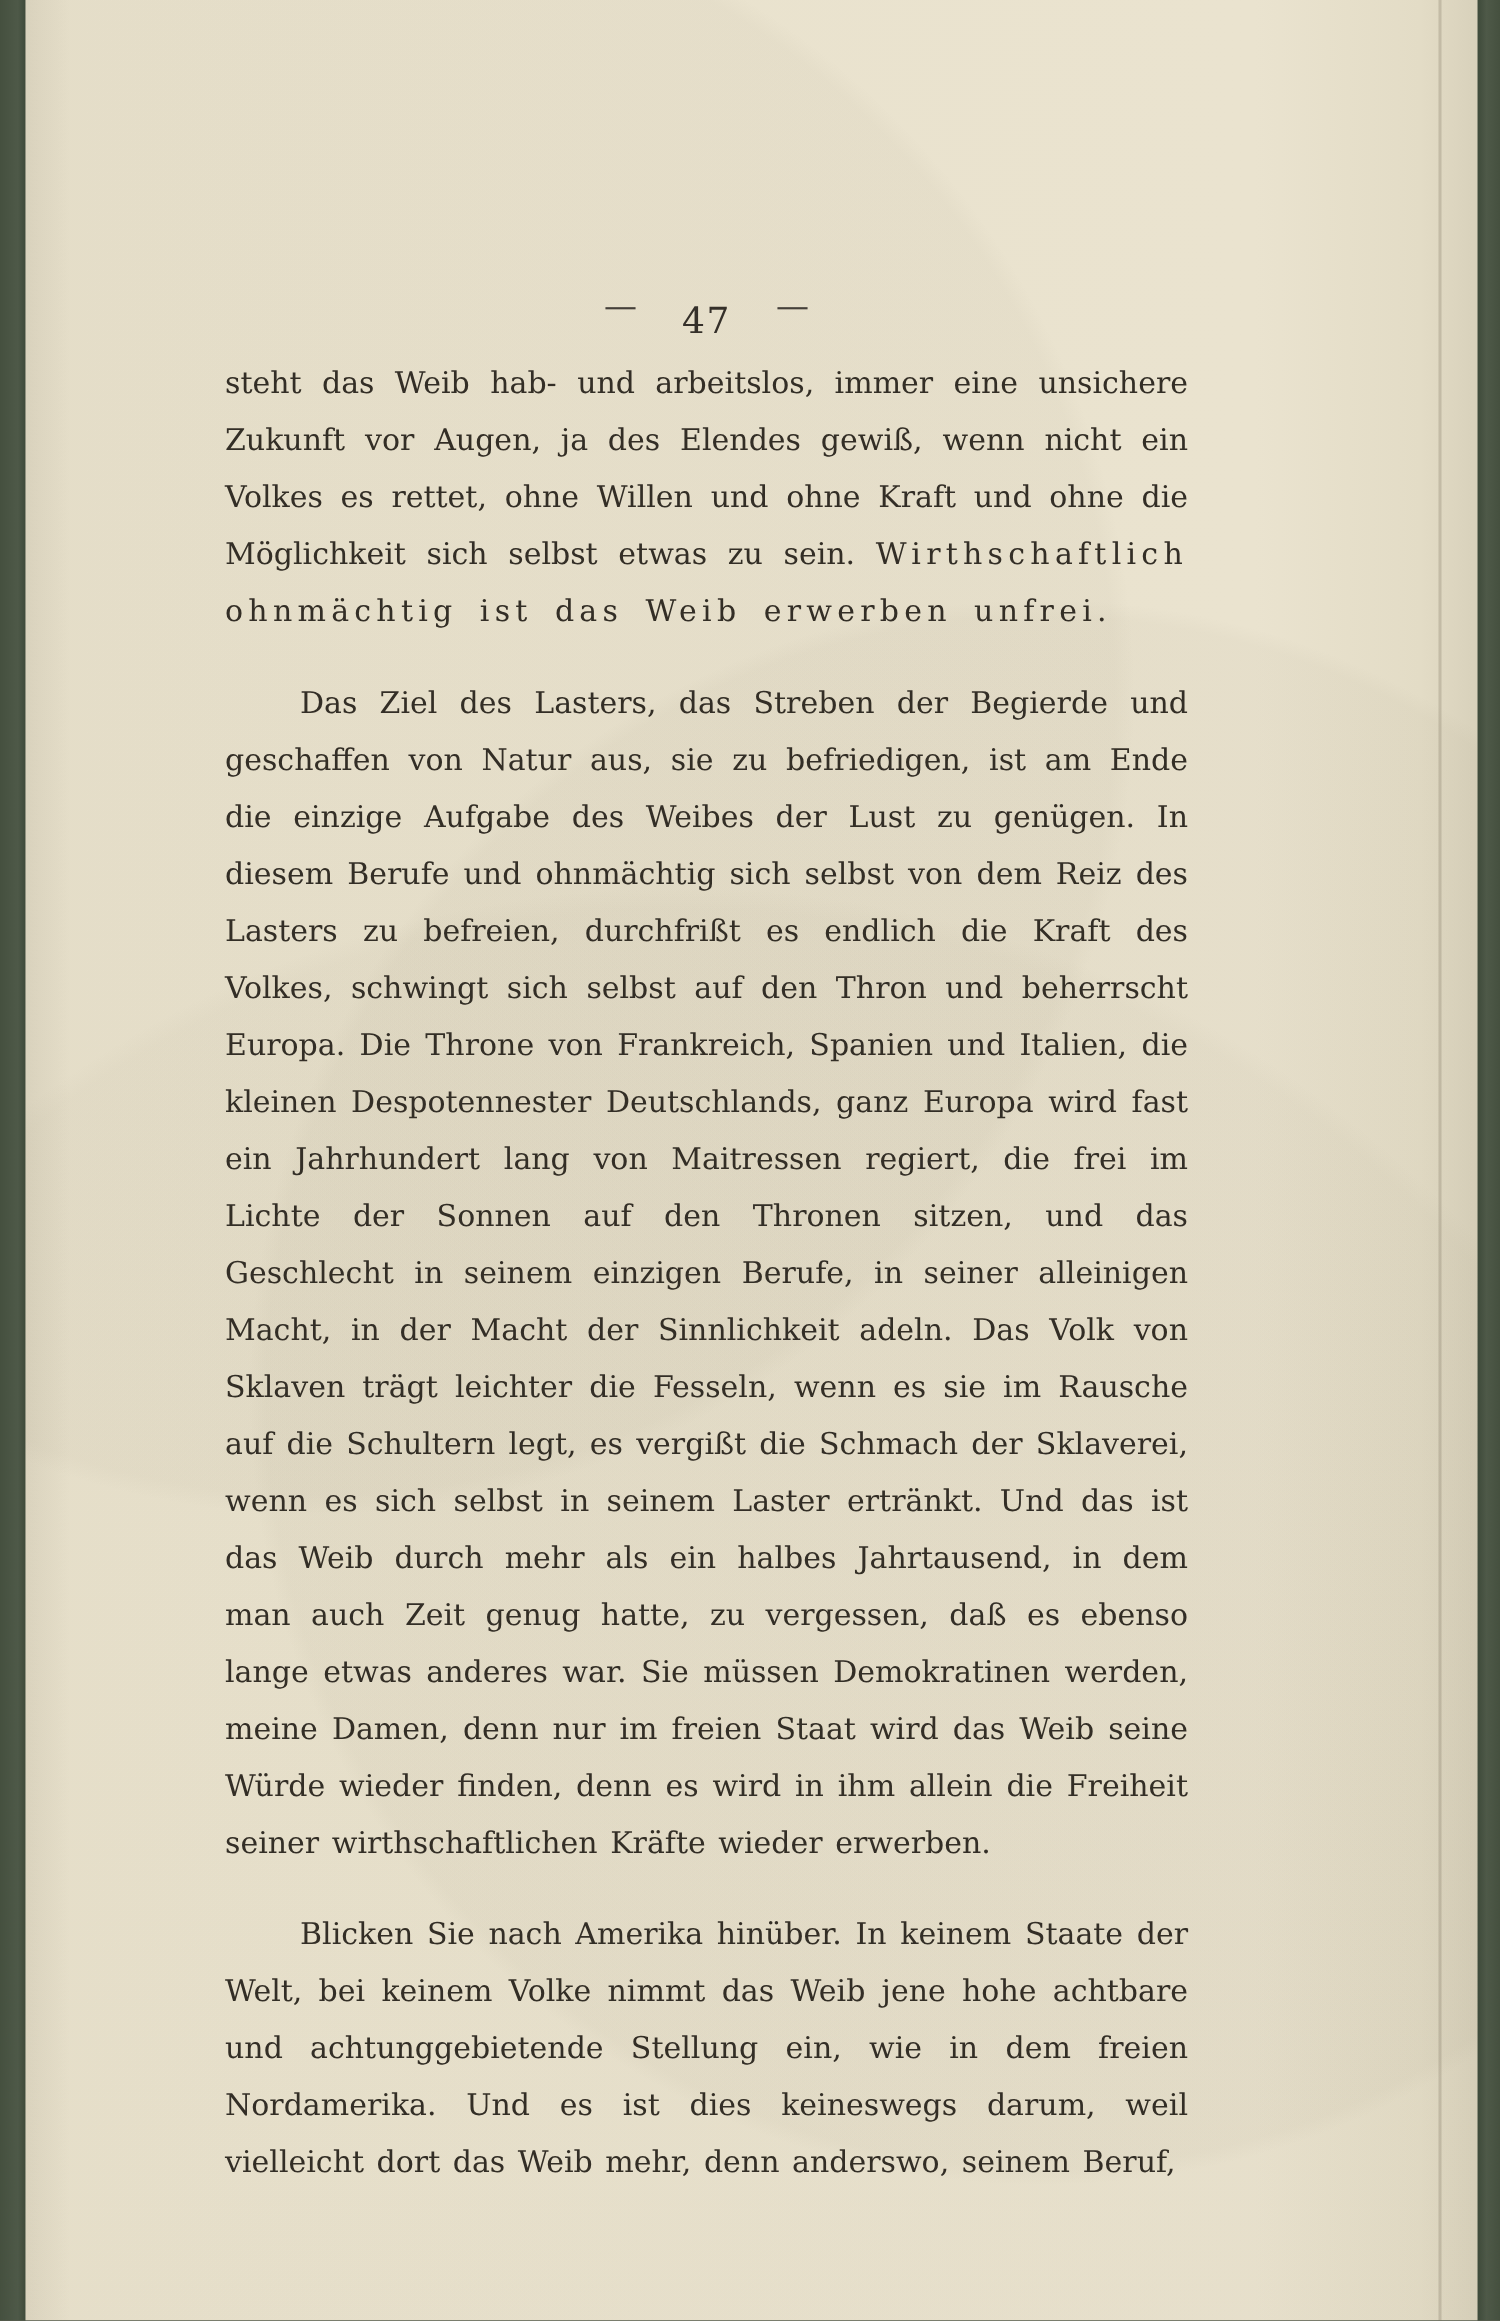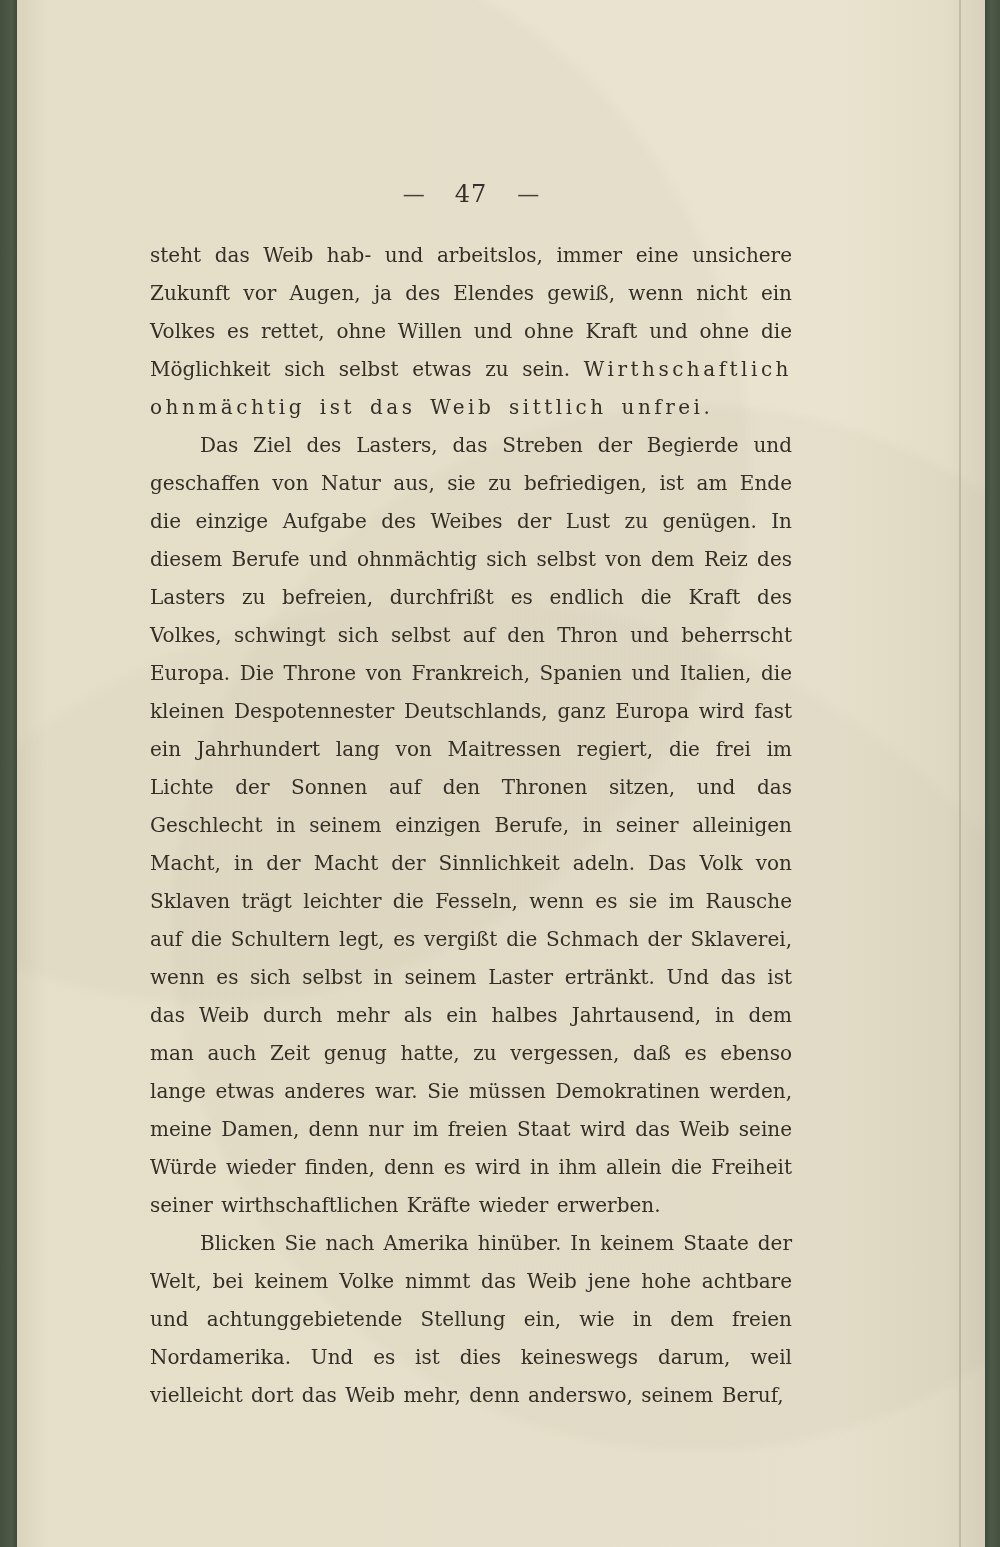--- a/index.html
+++ b/index.html
@@ -82,20 +82,21 @@
     gap: 30px;
     color: #35302a;
     font-size: 24px;
   }
   .page-number .dash {
     font-size: 22px;
     color: #45403a;
   }
   .page-number .num {
     letter-spacing: 1px;
+    margin-top: 20px;
   }
 
   .body-text {
     position: absolute;
     top: 236px;
     left: 150px;
     width: 642px;
     color: #332e26;
     font-size: 20px;
     line-height: 38px;
@@ -103,20 +104,21 @@
     word-spacing: 2px;
   }
 
   .body-text p {
     margin: 0;
     padding: 0;
   }
 
   .body-text p.indented {
     text-indent: 50px;
+    margin-top: 23px;
   }
 
   .gesperrt {
     letter-spacing: 3.5px;
     word-spacing: 5px;
   }
 </style>
 </head>
 <body>
 
@@ -129,18 +131,18 @@
     <div class="page-crease"></div>
   </div>
 
   <div class="page-number">
     <span class="dash">—</span>
     <span class="num">47</span>
     <span class="dash">—</span>
   </div>
 
   <div class="body-text">
-    <p><span>steht das Weib hab- und arbeitslos, immer eine unsichere Zukunft vor Augen, ja des Elendes gewiß, wenn nicht ein Volkes es rettet, ohne Willen und ohne Kraft und ohne die Möglichkeit sich selbst etwas zu sein. </span><span class="gesperrt">Wirthschaftlich ohnmächtig ist das Weib sittlich unfrei.</span></p>
+    <p><span>steht das Weib hab- und arbeitslos, immer eine unsichere Zukunft vor Augen, ja des Elendes gewiß, wenn nicht ein Volkes es rettet, ohne Willen und ohne Kraft und ohne die Möglichkeit sich selbst etwas zu sein. </span><span class="gesperrt">Wirthschaftlich ohnmächtig ist das Weib erwerben unfrei.</span></p>
     <p class="indented">Das Ziel des Lasters, das Streben der Begierde und geschaffen von Natur aus, sie zu befriedigen, ist am Ende die einzige Aufgabe des Weibes der Lust zu genügen. In diesem Berufe und ohnmächtig sich selbst von dem Reiz des Lasters zu befreien, durchfrißt es endlich die Kraft des Volkes, schwingt sich selbst auf den Thron und beherrscht Europa. Die Throne von Frankreich, Spanien und Italien, die kleinen Despotennester Deutschlands, ganz Europa wird fast ein Jahrhundert lang von Maitressen regiert, die frei im Lichte der Sonnen auf den Thronen sitzen, und das Geschlecht in seinem einzigen Berufe, in seiner alleinigen Macht, in der Macht der Sinnlichkeit adeln. Das Volk von Sklaven trägt leichter die Fesseln, wenn es sie im Rausche auf die Schultern legt, es vergißt die Schmach der Sklaverei, wenn es sich selbst in seinem Laster ertränkt. Und das ist das Weib durch mehr als ein halbes Jahrtausend, in dem man auch Zeit genug hatte, zu vergessen, daß es ebenso lange etwas anderes war. Sie müssen Demokratinen werden, meine Damen, denn nur im freien Staat wird das Weib seine Würde wieder finden, denn es wird in ihm allein die Freiheit seiner wirthschaftlichen Kräfte wieder erwerben.</p>
     <p class="indented">Blicken Sie nach Amerika hinüber. In keinem Staate der Welt, bei keinem Volke nimmt das Weib jene hohe achtbare und achtunggebietende Stellung ein, wie in dem freien Nordamerika. Und es ist dies keineswegs darum, weil vielleicht dort das Weib mehr, denn anderswo, seinem Beruf,</p>
   </div>
 
 </div>
 
 </body></html>

